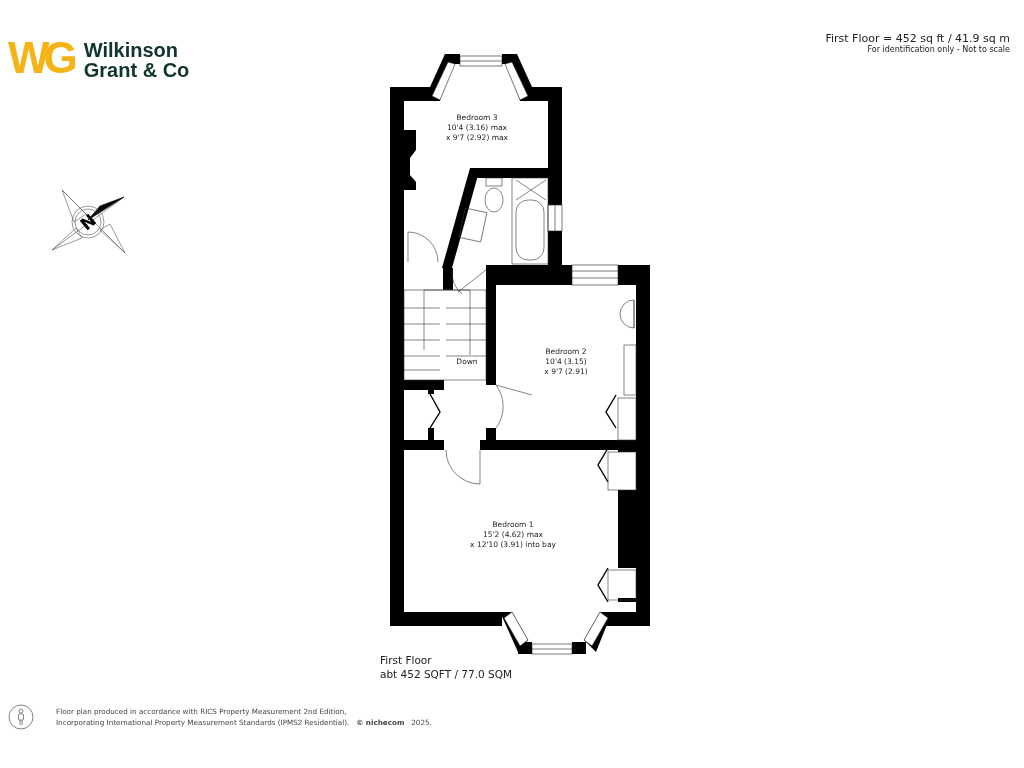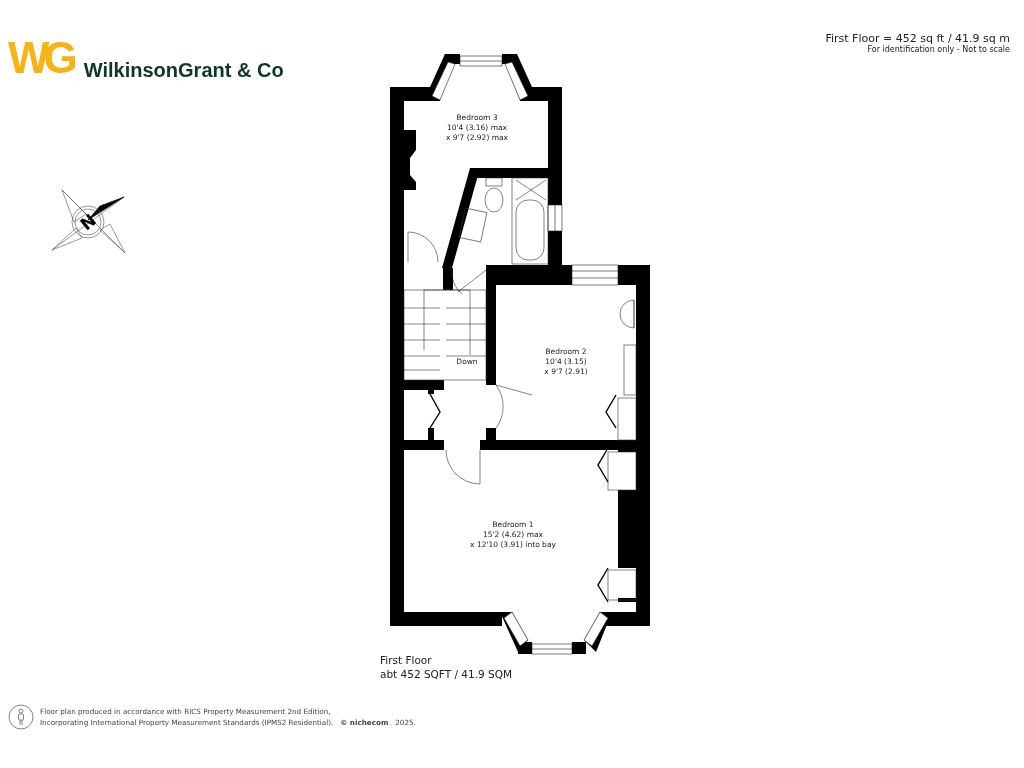--- a/index.html
+++ b/index.html
@@ -1,28 +1,28 @@
 <!DOCTYPE html>
 <html><head>
 <meta charset="utf-8">
 <style>
   html, body { margin:0; padding:0; background:#ffffff; }
   body { width:1024px; height:768px; position:relative; overflow:hidden; font-family:"DejaVu Sans", sans-serif; color:#1a1a1a; }
   .logo { position:absolute; left:8px; top:30px; height:50px; display:flex; align-items:flex-end; }
   .logo-mark { font-family:"Liberation Sans", sans-serif; font-weight:bold; font-size:44px; color:#f5b316; letter-spacing:-6px; line-height:1; margin-right:12px; }
-  .logo-text { display:flex; flex-direction:row; font-family:"Liberation Sans", sans-serif; font-weight:bold; color:#10352e; font-size:20px; line-height:20px; }
+  .logo-text { display:flex; flex-direction:column; font-family:"Liberation Sans", sans-serif; font-weight:bold; color:#10352e; font-size:20px; line-height:20px; }
   .area-summary { position:absolute; right:14px; top:32px; text-align:right; }
   .area-title { font-family:"DejaVu Sans", sans-serif; font-size:11px; color:#222; }
   .area-note { font-family:"DejaVu Sans", sans-serif; font-size:8px; color:#222; }
   .plan { position:absolute; left:0; top:0; }
   .room-label { font-family:"DejaVu Sans", sans-serif; font-size:7.5px; fill:#222; text-anchor:middle; }
   .floor-caption { position:absolute; left:380px; top:653px; width:154px; text-align:left; font-family:"DejaVu Sans", sans-serif; font-size:10.5px; color:#222; line-height:14px; }
   .footer { position:absolute; left:8px; top:704px; display:flex; align-items:center; }
   .footer-icon { width:26px; height:26px; }
-  .footer-text { margin-left:6px; font-family:"DejaVu Sans", sans-serif; font-size:7.2px; color:#444; line-height:11px; }
+  .footer-text { margin-left:22px; font-family:"DejaVu Sans", sans-serif; font-size:7.2px; color:#444; line-height:11px; }
   .footer-text span.brand { font-weight:bold; }
 </style>
 </head>
 <body>
 
 <div class="logo">
   <div class="logo-mark">WG</div>
   <div class="logo-text">
     <span>Wilkinson</span>
     <span>Grant &amp; Co</span>
@@ -180,21 +180,21 @@
   <g>
     <text class="room-label" x="513" y="527">Bedroom 1</text>
     <text class="room-label" x="513" y="537">15'2 (4.62) max</text>
     <text class="room-label" x="513" y="547">x 12'10 (3.91) into bay</text>
   </g>
   <text class="room-label" x="467" y="364">Down</text>
 </svg>
 
 <div class="floor-caption">
   <div>First Floor</div>
-  <div>abt 452 SQFT / 41.9 SQM</div>
+  <div>abt 452 SQFT / 77.0 SQM</div>
 </div>
 
 <div class="footer">
   <svg class="footer-icon" viewBox="0 0 26 26">
     <circle cx="13" cy="13" r="12" fill="none" stroke="#666" stroke-width="0.8"></circle>
     <circle cx="13" cy="7" r="2" fill="none" stroke="#666" stroke-width="0.8"></circle>
     <rect x="10.5" y="10" width="5" height="6" rx="1" fill="none" stroke="#666" stroke-width="0.8"></rect>
     <line x1="12" y1="16" x2="12" y2="21" stroke="#666" stroke-width="0.8"></line>
     <line x1="14" y1="16" x2="14" y2="21" stroke="#666" stroke-width="0.8"></line>
   </svg>

